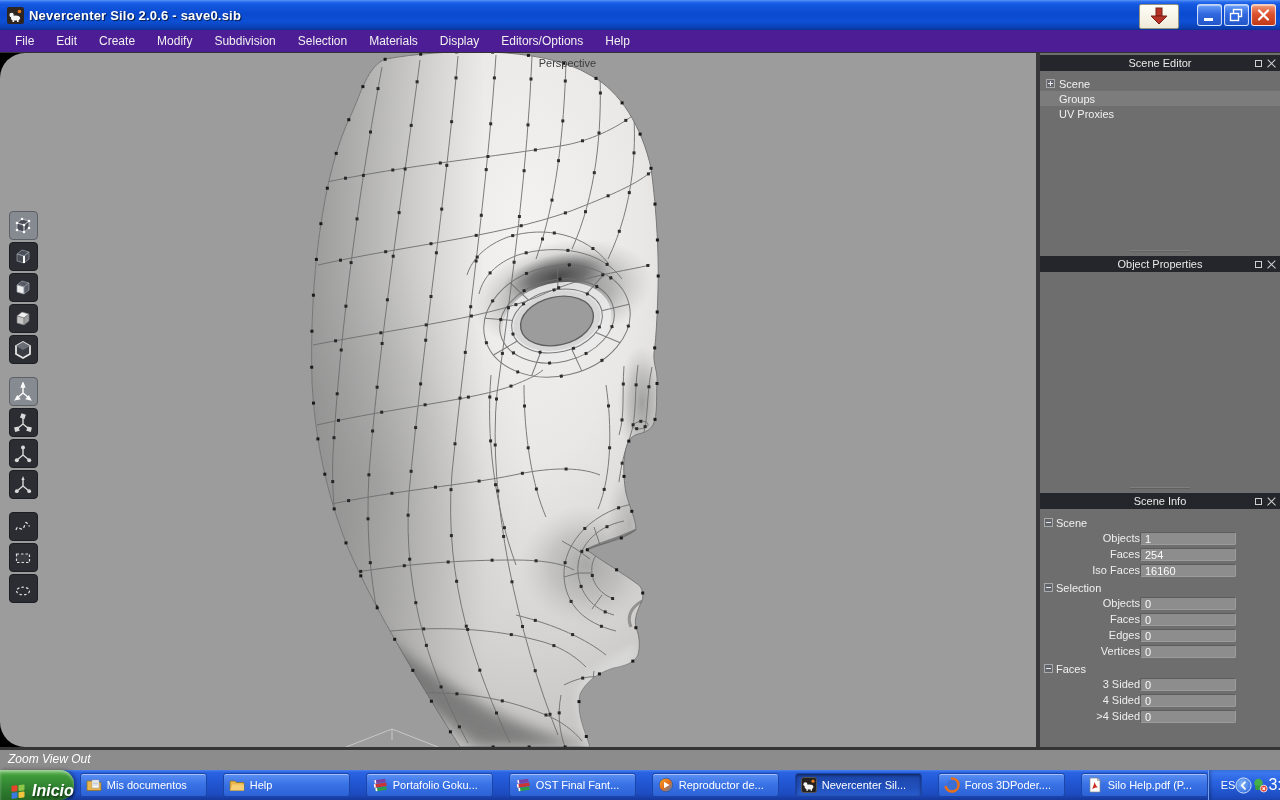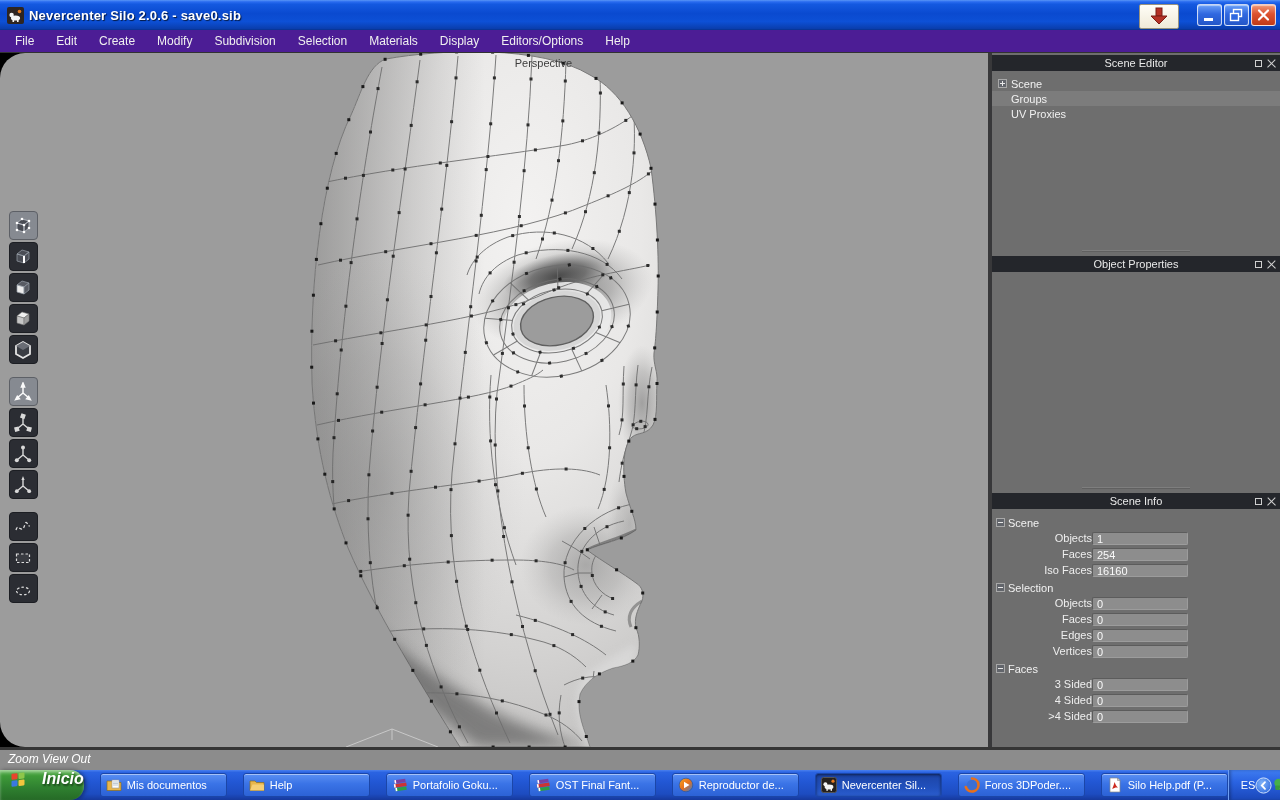--- a/index.html
+++ b/index.html
@@ -33,21 +33,21 @@
 
   
   .viewport{ flex:1 1 auto; position:relative; overflow:hidden; background:#9c9c9c; }
   .vp-label{ position:absolute; top:4px; left:50%; transform:translateX(-4%); color:#3c3c3c; font-size:11px; z-index:5; }
   .viewport svg.head{ position:absolute; inset:0; }
 
   
   .vdiv{ width:4px; flex:0 0 auto; background:#38383a; }
 
   
-  .panelcol{ width:288px; flex:0 0 auto; background:#6e6e6e; display:flex; flex-direction:column; }
+  .panelcol{ width:240px; flex:0 0 auto; background:#6e6e6e; display:flex; flex-direction:column; }
   .panel-title{ height:16px; background:#24262b; position:relative; margin-top:2px; }
   .panel-title .pt-text{ display:block; text-align:center; color:#e9e9e9; font-size:11px; line-height:16px; }
   .pt-btns{ position:absolute; right:4px; top:0; height:16px; display:flex; align-items:center; gap:5px; }
   .pt-sq{ width:7px; height:7px; border:1px solid #cfcfcf; display:inline-block; cursor:pointer; }
   .pt-x{ width:9px; height:9px; position:relative; cursor:pointer; }
   .pt-x::before,.pt-x::after{ content:""; position:absolute; left:-1px; top:4px; width:11px; height:1.4px; background:#cfcfcf; }
   .pt-x::before{ transform:rotate(45deg);} .pt-x::after{ transform:rotate(-45deg);}
   .panel-gap{ height:7px; position:relative; }
   .panel-gap::after{ content:""; position:absolute; left:90px; right:90px; top:3px; height:1px; background:#7e7e7e; box-shadow:0 1px 0 #606060; }
 
@@ -71,25 +71,25 @@
   .si-field{ width:96px; height:13px; background:#8d8d8d; border-top:1px solid #5c5c5c; border-left:1px solid #5c5c5c;
     border-right:1px solid #9c9c9c; border-bottom:1px solid #9c9c9c; border-radius:2px; font-size:11px; color:#fafafa;
     line-height:12px; padding-left:4px; overflow:hidden; }
 
   
   .statusbar{ height:23px; background:#8c8c8c; border-top:3px solid #353535; color:#fff; font-size:12px; padding-left:8px; line-height:19px;font-style:italic; }
 
   
   .taskbar{ height:30px; display:flex; align-items:stretch;
     background:linear-gradient(180deg,#4a80ee 0%,#2a63e2 8%,#2257d4 40%,#1d4cc0 80%,#16399c 100%); }
-  .startbtn{ width:100px; height:30px; display:flex; align-items:flex-start; gap:15px; padding-left:9px; cursor:pointer;
+  .startbtn{ width:100px; height:30px; display:flex; align-items:flex-end; gap:5px; padding-left:9px; cursor:pointer;
     background:linear-gradient(180deg,#6cbc60 0%,#3e9a38 20%,#2f8030 60%,#256a26 100%);
     border-radius:0 14px 14px 0; box-shadow:inset 0 2px 3px rgba(255,255,255,.4), 2px 0 4px rgba(0,0,0,.4); }
   .startbtn .start-label{ color:#fff; font-size:16px; font-weight:bold; font-style:italic; text-shadow:1px 2px 2px rgba(0,0,0,.5); }
-  .taskbtns{ display:flex; align-items:center; flex:1 1 auto; padding-left:16px; gap:16px; }
+  .taskbtns{ display:flex; align-items:center; flex:1 1 auto; padding-left:6px; gap:16px; }
   .taskbtn{ width:127px; height:24px; display:flex; align-items:center; gap:5px; padding:0 5px; border-radius:3px; cursor:pointer;
     background:linear-gradient(180deg,#5b90f4 0%,#3a73e6 45%,#2c62d6 100%); border:1px solid #1b46a8;
     box-shadow:inset 0 1px 0 rgba(255,255,255,.45); color:#fff; font-size:11px; }
   .taskbtn.active{ background:linear-gradient(180deg,#1c44a6 0%,#2150bc 60%,#2a5ccd 100%);
     box-shadow:inset 0 1px 3px rgba(0,0,0,.55); }
   .taskbtn .tb-label{ white-space:nowrap; overflow:hidden; }
   .taskbtn .tb-icon{ flex:0 0 auto; display:flex; }
   .tray{ flex:0 0 auto; display:flex; align-items:center; padding:0 10px 0 12px;
     background:linear-gradient(180deg,#3f7cf0 0%,#2a63e2 40%,#1d4cc0 90%); border-left:1px solid #6f9ef2; box-shadow:inset 2px 0 3px rgba(0,0,0,.25); }
   .tray-lang{ color:#fff; font-size:11px; }

